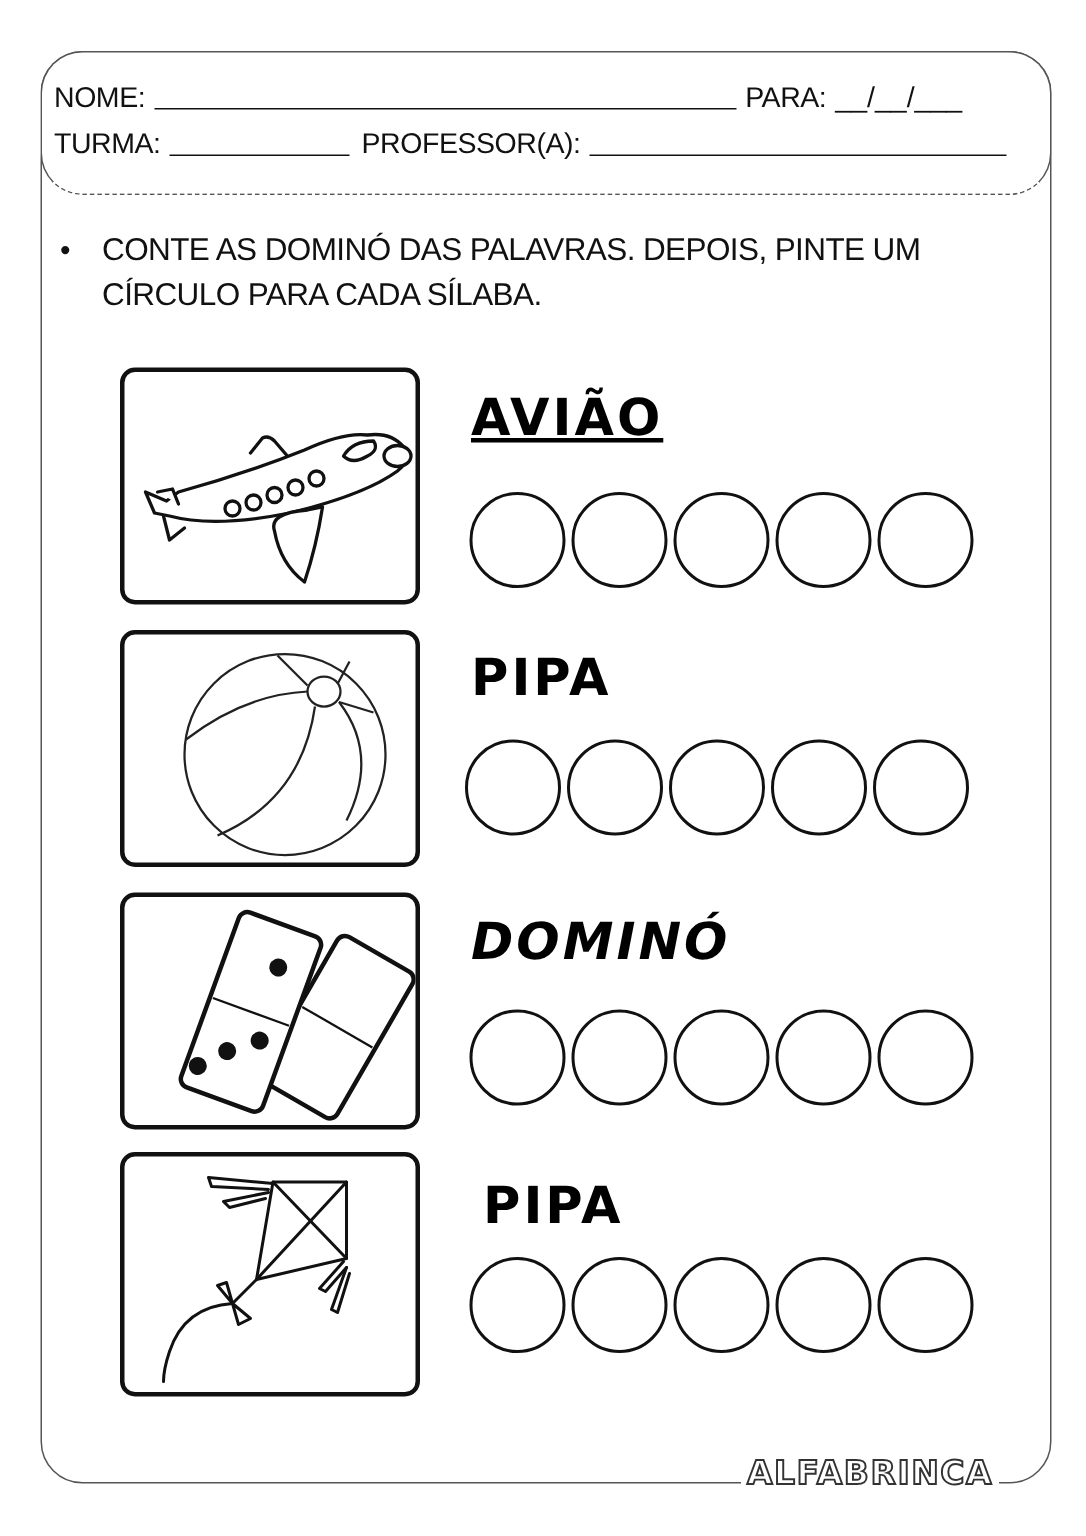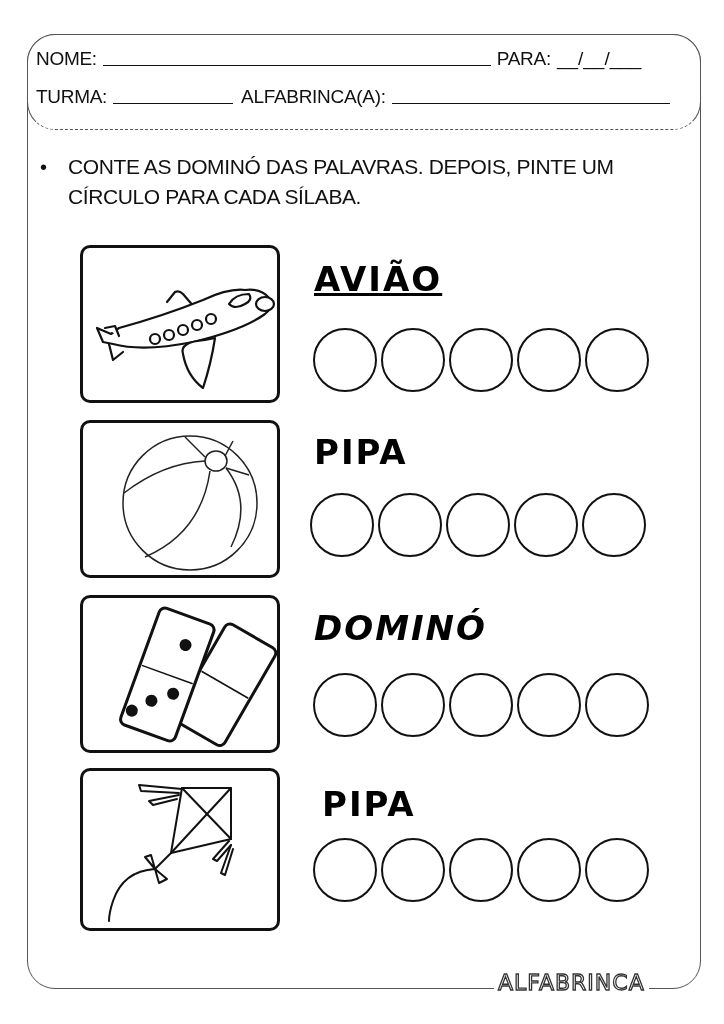--- a/index.html
+++ b/index.html
@@ -12,40 +12,40 @@
   .row1 { top:48px; }
   .row2 { top:86px; }
   .instr { position:absolute; left:40px; top:152px; width:640px; font-size:21px; line-height:30px; letter-spacing:-0.4px; }
   .instr .bullet { position:absolute; left:0; top:0; font-size:20px; }
   .instr .text { margin-left:28px; display:block; }
   .card { position:absolute; left:80px; width:200px; height:158px; border:3px solid #111; border-radius:10px; box-sizing:border-box; background:#fff; }
   .card svg { position:absolute; left:0; top:0; }
   .word { position:absolute; font-family:"DejaVu Sans", sans-serif; font-weight:bold; font-size:34px; letter-spacing:2px; color:#000; }
   .circles { position:absolute; display:flex; }
   .circ { width:64px; height:64px; border:2.5px solid #111; border-radius:50%; box-sizing:border-box; margin-right:4px; background:#fff; cursor:pointer; }
-  .logo { position:absolute; left:494px; top:970px; padding:0 4px; background:#fff; font-family:"DejaVu Sans", sans-serif; font-weight:normal; font-size:22px; letter-spacing:1px; color:#fff; -webkit-text-stroke:1.3px #333; }
+  .logo { position:absolute; left:494px; top:970px; padding:0 4px; background:#fff; font-family:"DejaVu Sans", sans-serif; font-weight:bold; font-size:22px; letter-spacing:1px; color:#fff; -webkit-text-stroke:1.3px #333; }
 </style>
 </head>
 <body>
 
 <div class="page-frame"></div>
 
 <div class="header-box"></div>
 
 <div class="hdr-row row1">
   <span class="lbl">NOME:</span>
   <span class="blank" style="width:388px;"></span>
   <span class="lbl" style="margin-left:6px;">PARA:</span>
-  <span style="letter-spacing:0px;">__/__/___</span>
+  <span style="letter-spacing:0px;margin-top:7px;">__/__/___</span>
 </div>
 
 <div class="hdr-row row2">
   <span class="lbl">TURMA:</span>
   <span class="blank" style="width:120px;"></span>
-  <span class="lbl" style="margin-left:8px;">ALFABRINCA(A):</span>
+  <span class="lbl" style="margin-left:8px;">PROFESSOR(A):</span>
   <span class="blank" style="width:278px;"></span>
 </div>
 
 <div class="instr">
   <span class="bullet">•</span>
   <span class="text">CONTE AS DOMINÓ DAS PALAVRAS. DEPOIS, PINTE UM CÍRCULO PARA CADA SÍLABA.</span>
 </div>
 
 <div class="card" style="top:245px;">
   <svg width="194" height="152" viewBox="0 0 194 152" fill="#fff" stroke="#111" stroke-width="2.2" stroke-linejoin="round" stroke-linecap="round">

